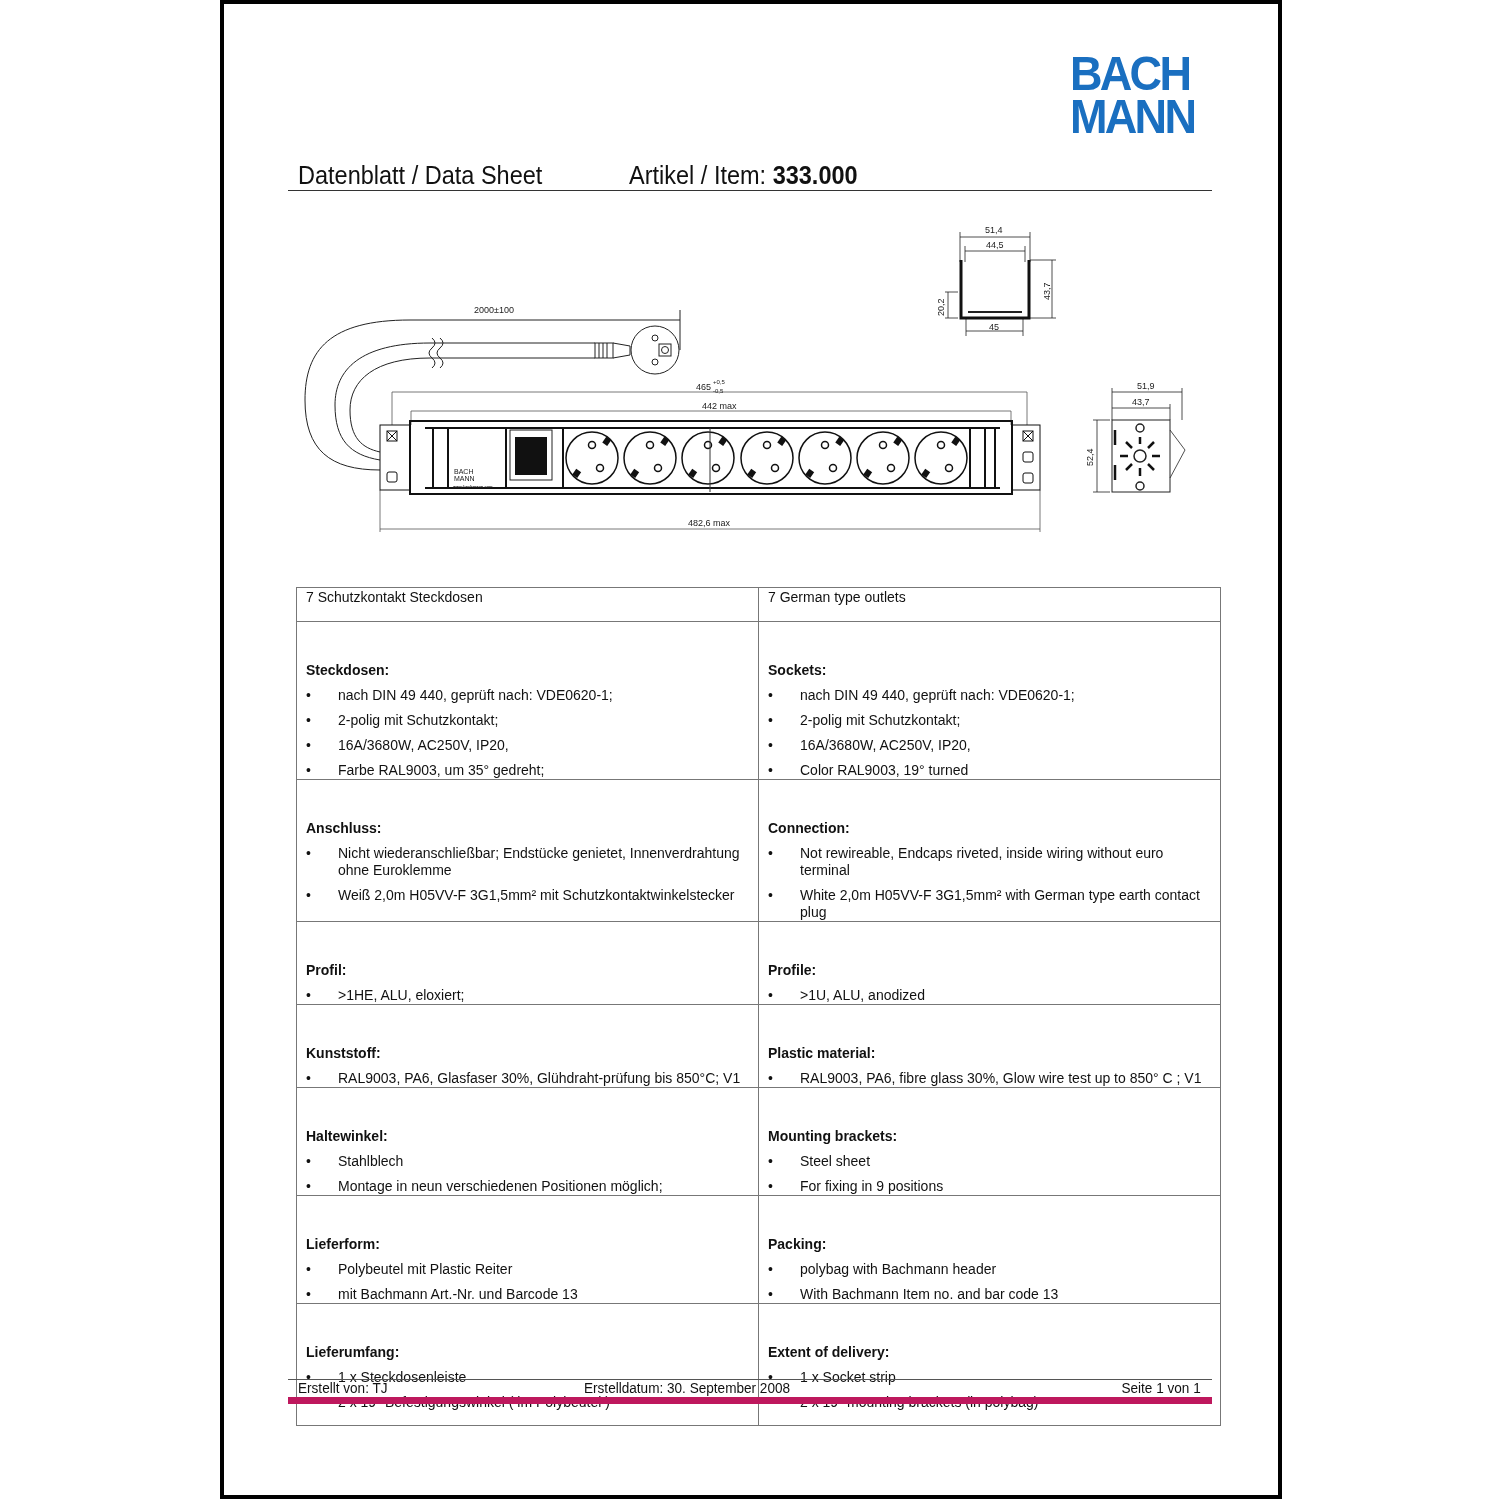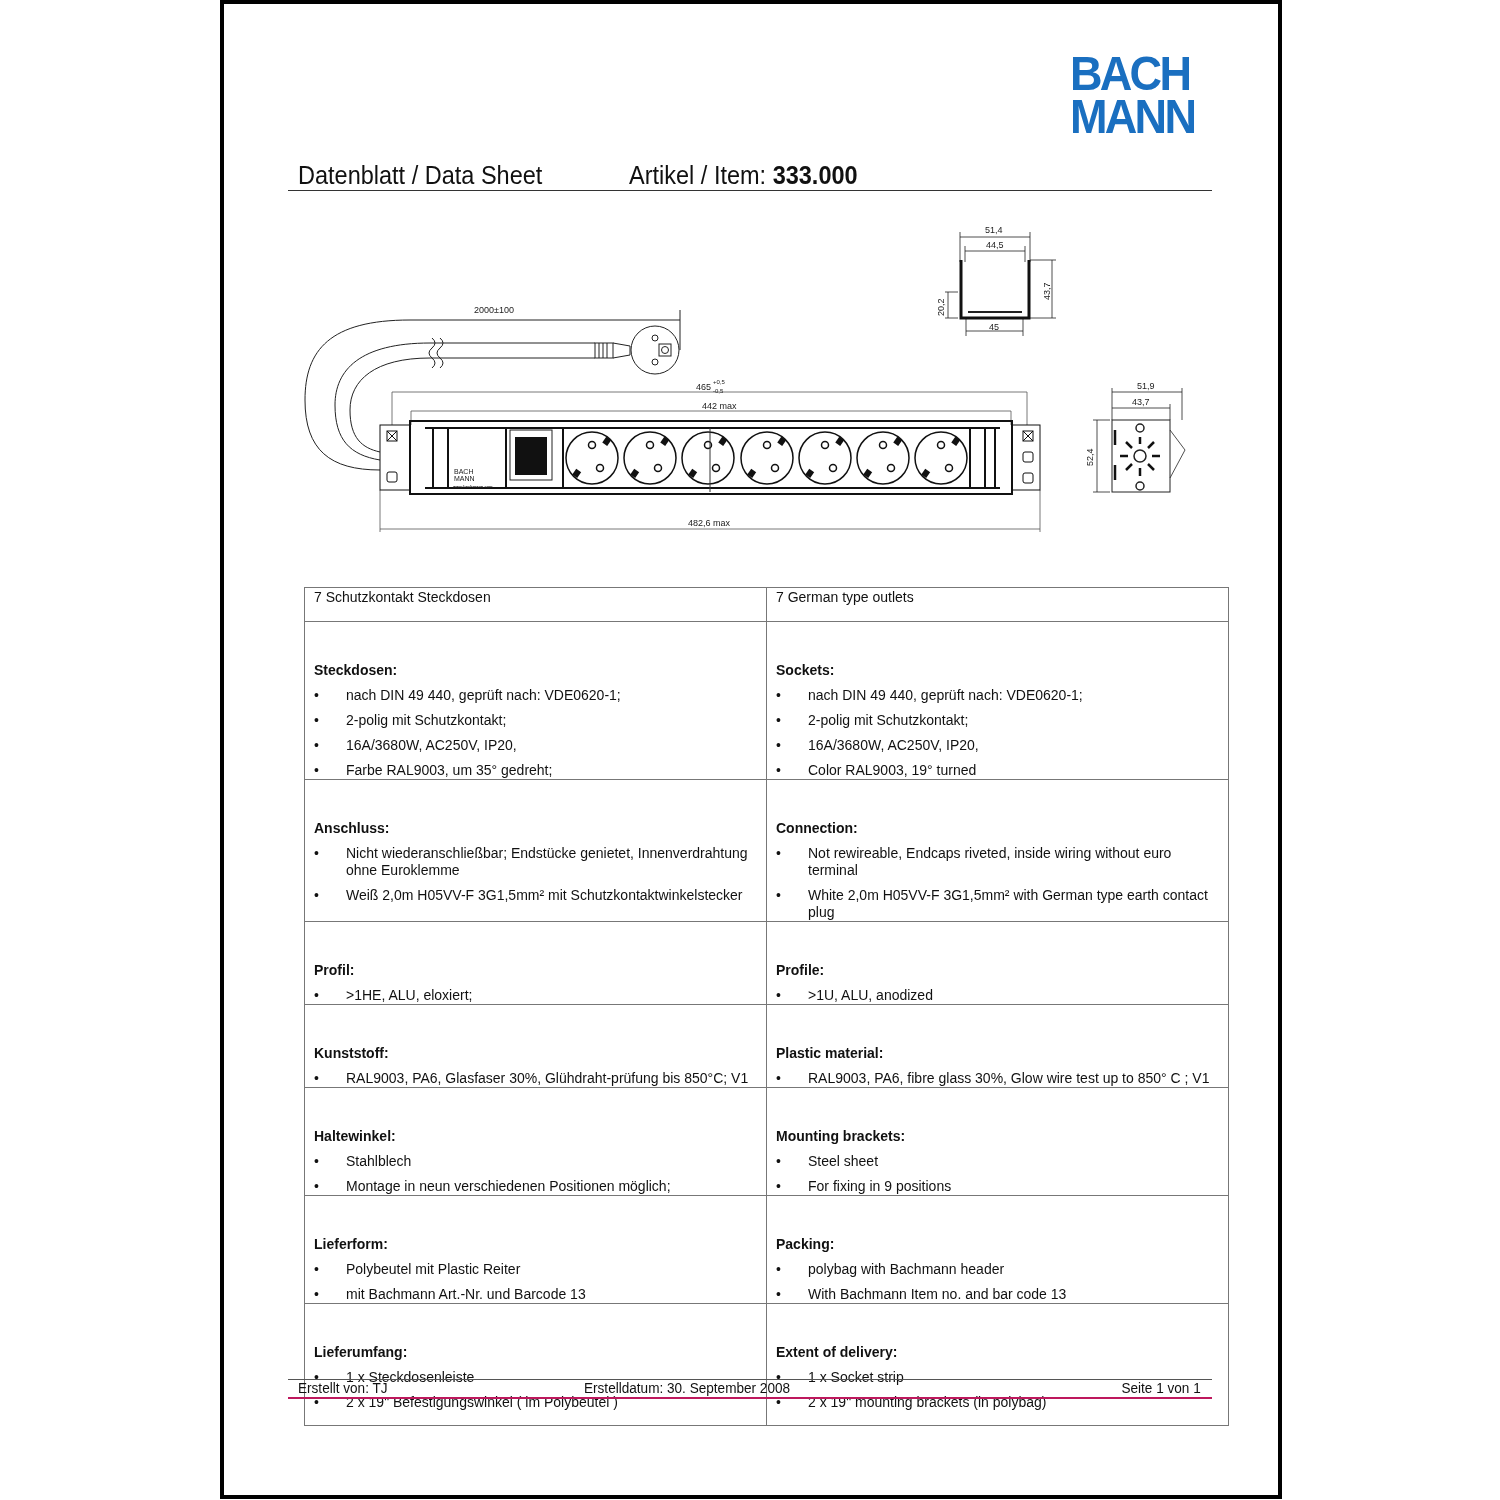--- a/index.html
+++ b/index.html
@@ -16,33 +16,33 @@
     .title-left { position: absolute; left: 0; top: 0; transform: scaleX(0.94); transform-origin: left; }
     .title-right { position: absolute; left: 331px; top: 0; transform: scaleX(0.94); transform-origin: left; }
     .title-right b { font-weight: bold; }
     .title-row { left: 288px; width: 924px; }
     .title-left { left: 10px; }
     .title-right { left: 341px; }
 
     svg.drawing { position: absolute; left: 0; top: 0; }
     .dim { font-family: "Liberation Sans", sans-serif; font-size: 9px; fill: #222; }
 
-    table.spec { position: absolute; left: 304px; top: 587px; width: 925px;
+    table.spec { position: absolute; left: 296px; top: 587px; width: 925px;
                  border-collapse: collapse; font-size: 14px; line-height: 17px; }
     table.spec td { border: 1px solid #777; vertical-align: top; padding: 1px 9px 0 9px; width: 50%; }
     table.spec td.intro { height: 32px; }
     .sec-title { font-weight: bold; margin-top: 39px; }
     ul.bl { list-style: none; margin: 0; padding: 0; }
     ul.bl li { position: relative; padding-left: 32px; margin-top: 8px; }
     ul.bl li::before { content: "•"; position: absolute; left: 0; top: 0; }
     .pad-bottom { padding-bottom: 14px !important; }
 
     .footer { position: absolute; left: 288px; top: 1379px; width: 924px; font-size: 14px; line-height: 17px; }
     .frow { position: relative; height: 17px; }
-    .frow.first { border-top: 1.5px solid #555; border-bottom: 2px solid #be185d; }
+    .frow.first { border-top: 1.5px solid #555; border-bottom: 7px solid #be185d; }
     .frow span { position: absolute; top: 0; transform: scaleX(0.97); transform-origin: left; white-space: nowrap; }
     .f1 { left: 10px; } .f2 { left: 296px; } .f3r { right: 11px; transform-origin: right !important; }
     .f3 { left: 547px; }
   </style>
 </head>
 <body>
 
 <div class="page"></div>
 
 <div class="logo">

